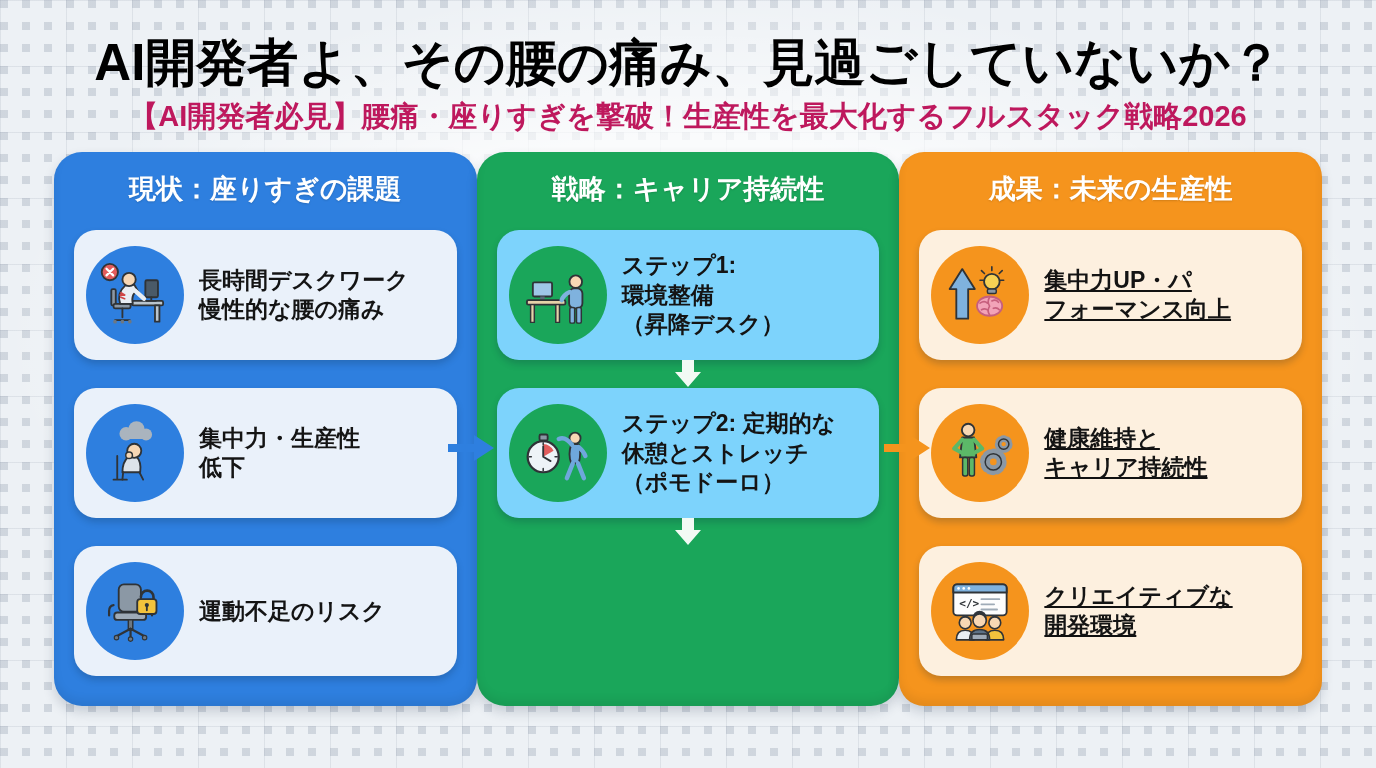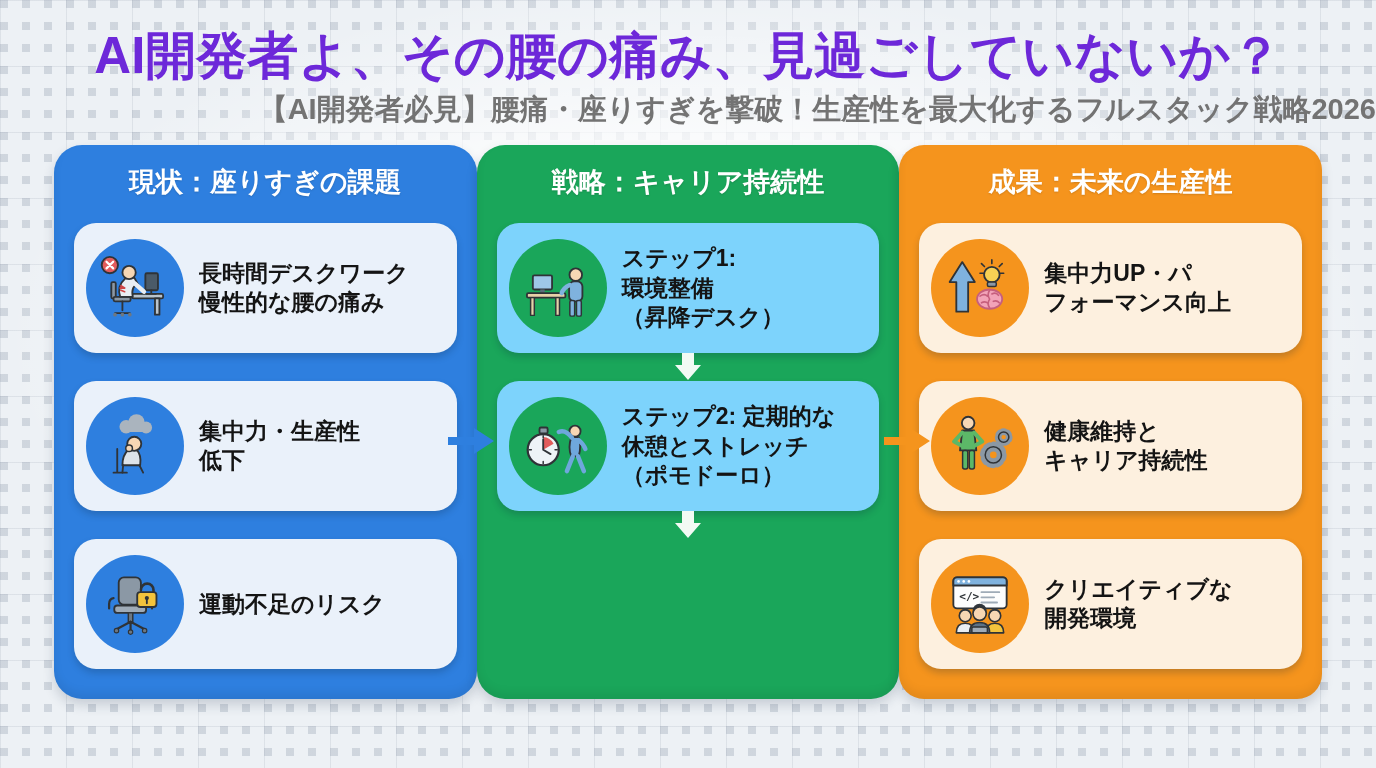--- a/index.html
+++ b/index.html
@@ -21,25 +21,25 @@
   
   body::after{
     content:"";position:absolute;inset:0;z-index:1;
     background:radial-gradient(ellipse 62% 58% at 50% 44%,
       rgba(255,255,255,.95) 0%, rgba(255,255,255,.72) 45%, rgba(255,255,255,0) 80%);
   }
   .stage{position:relative;z-index:2;width:100%;height:100%;}
 
   .page-title{
     text-align:center;font-weight:900;font-size:51px;line-height:1.18;
-    margin:0;padding-top:26px;letter-spacing:0px;color:#6d28d9;
+    margin:0;padding-top:33px;letter-spacing:0px;color:#000000;
   }
   .page-subtitle{
-    text-align:right;font-weight:800;font-size:29px;line-height:1.2;
-    margin:6px 0 0 0;color:#737373;
+    text-align:center;font-weight:800;font-size:29px;line-height:1.2;
+    margin:6px 0 0 0;color:#be185d;
   }
 
   .board{
     position:relative;margin:18px 54px 0 54px;height:556px;
     display:flex;justify-content:space-between;
   }
   .column{
     width:476px;height:554px;border-radius:28px;box-sizing:border-box;
     padding:0 20px;box-shadow:0 6px 12px rgba(25,45,70,.18), inset 0 -6px 10px rgba(0,0,0,.07);
   }
@@ -53,21 +53,21 @@
     text-shadow:0 1px 2px rgba(0,0,0,.15);
   }
 
   .card{
     height:130px;border-radius:22px;display:flex;align-items:center;
     gap:15px;padding:0 10px 0 12px;box-sizing:border-box;
     box-shadow:0 4px 7px rgba(15,35,60,.22);
   }
   .col-blue .card{background:#eaf1fa;margin-bottom:28px;}
   .col-green .card{background:#7dd3fc;}
-  .col-orange .card{background:#fdf0df;margin-bottom:28px;}
+  .col-orange .card{background:#fdf0df;margin-bottom:28px;text-decoration:underline;}
 
   .icon-circle{
     width:98px;height:98px;border-radius:50%;flex:0 0 98px;
     display:flex;align-items:center;justify-content:center;
   }
   .col-blue .icon-circle{background:#2e7fdf;}
   .col-green .icon-circle{background:#1aa65a;}
   .col-orange .icon-circle{background:#f5941d;}
   .icon-circle svg{width:74px;height:74px;display:block;}
 

